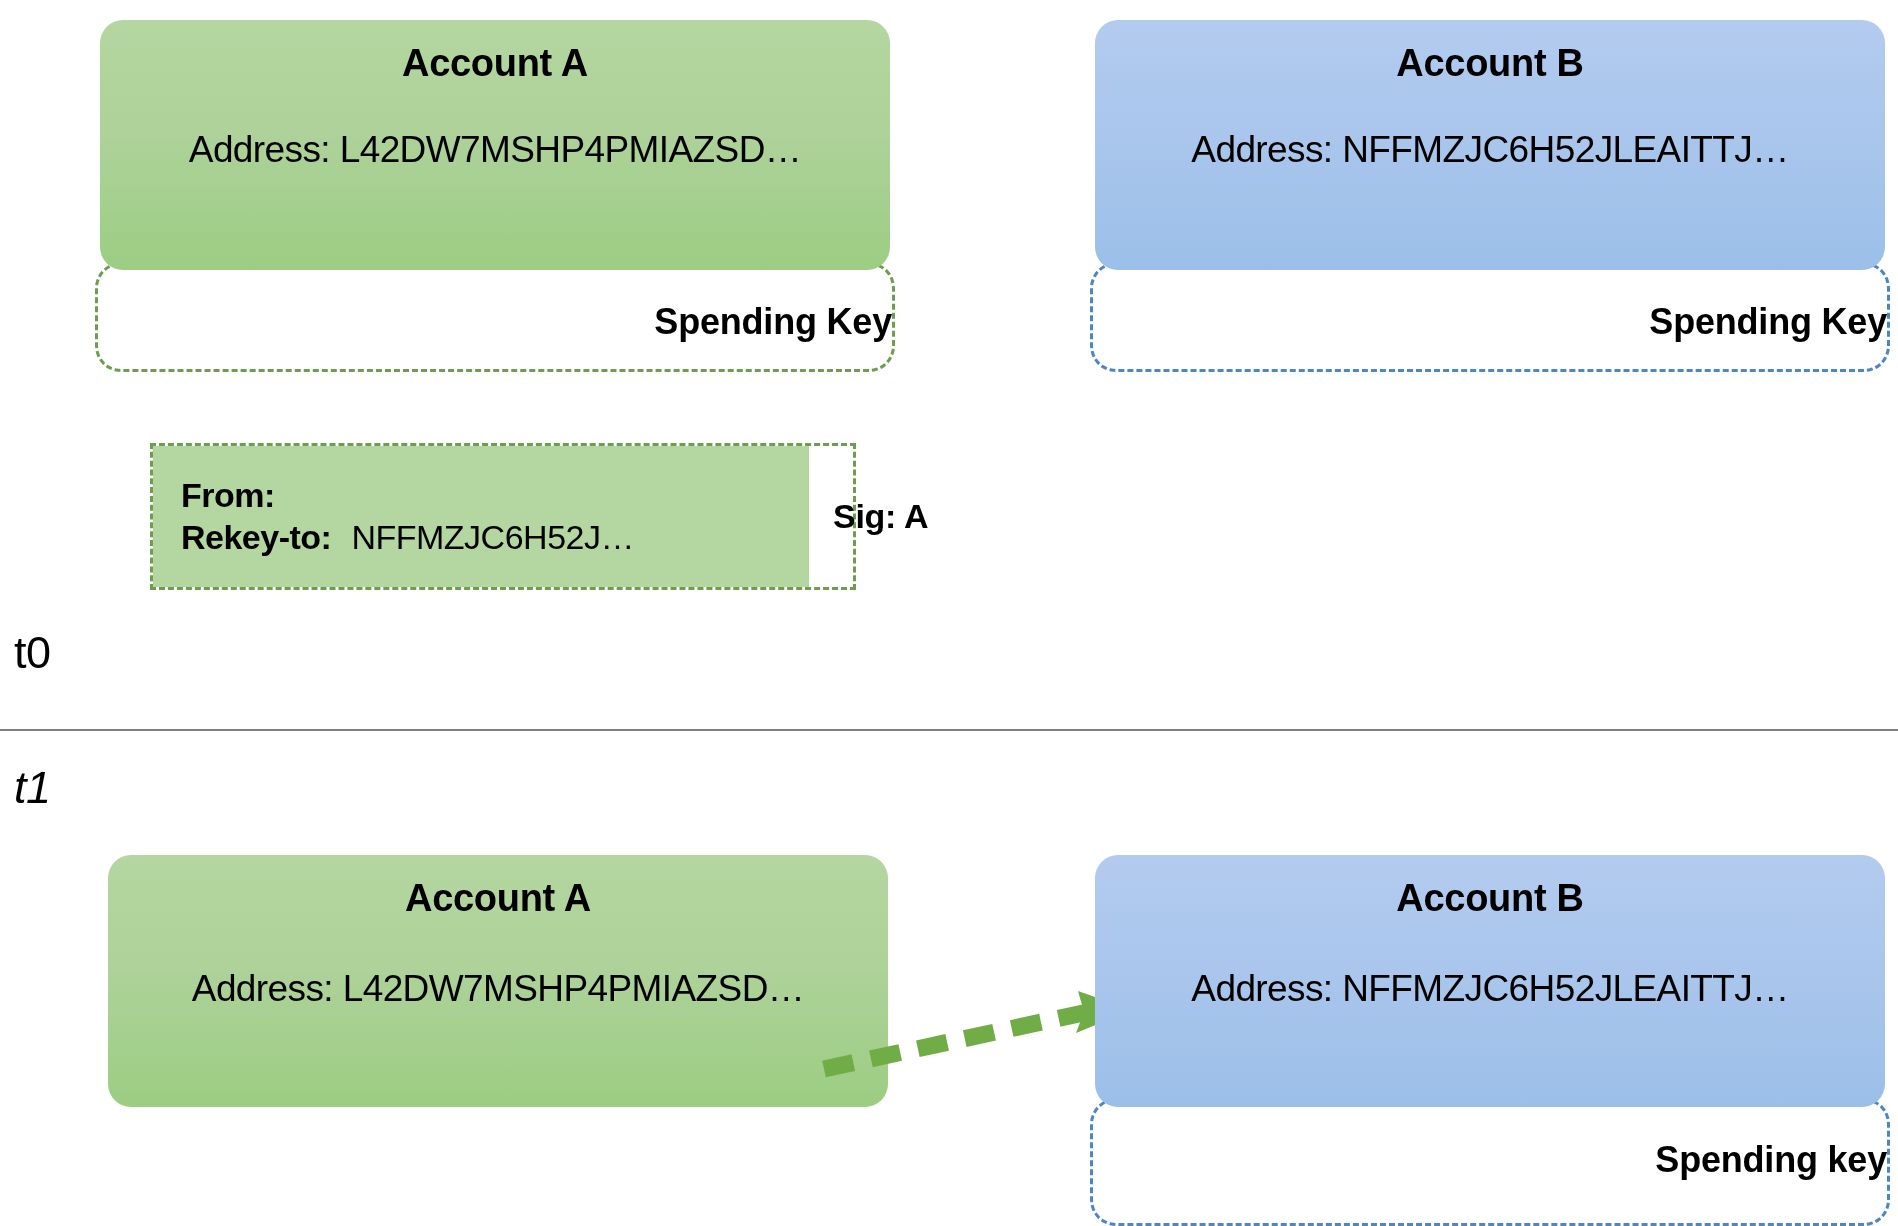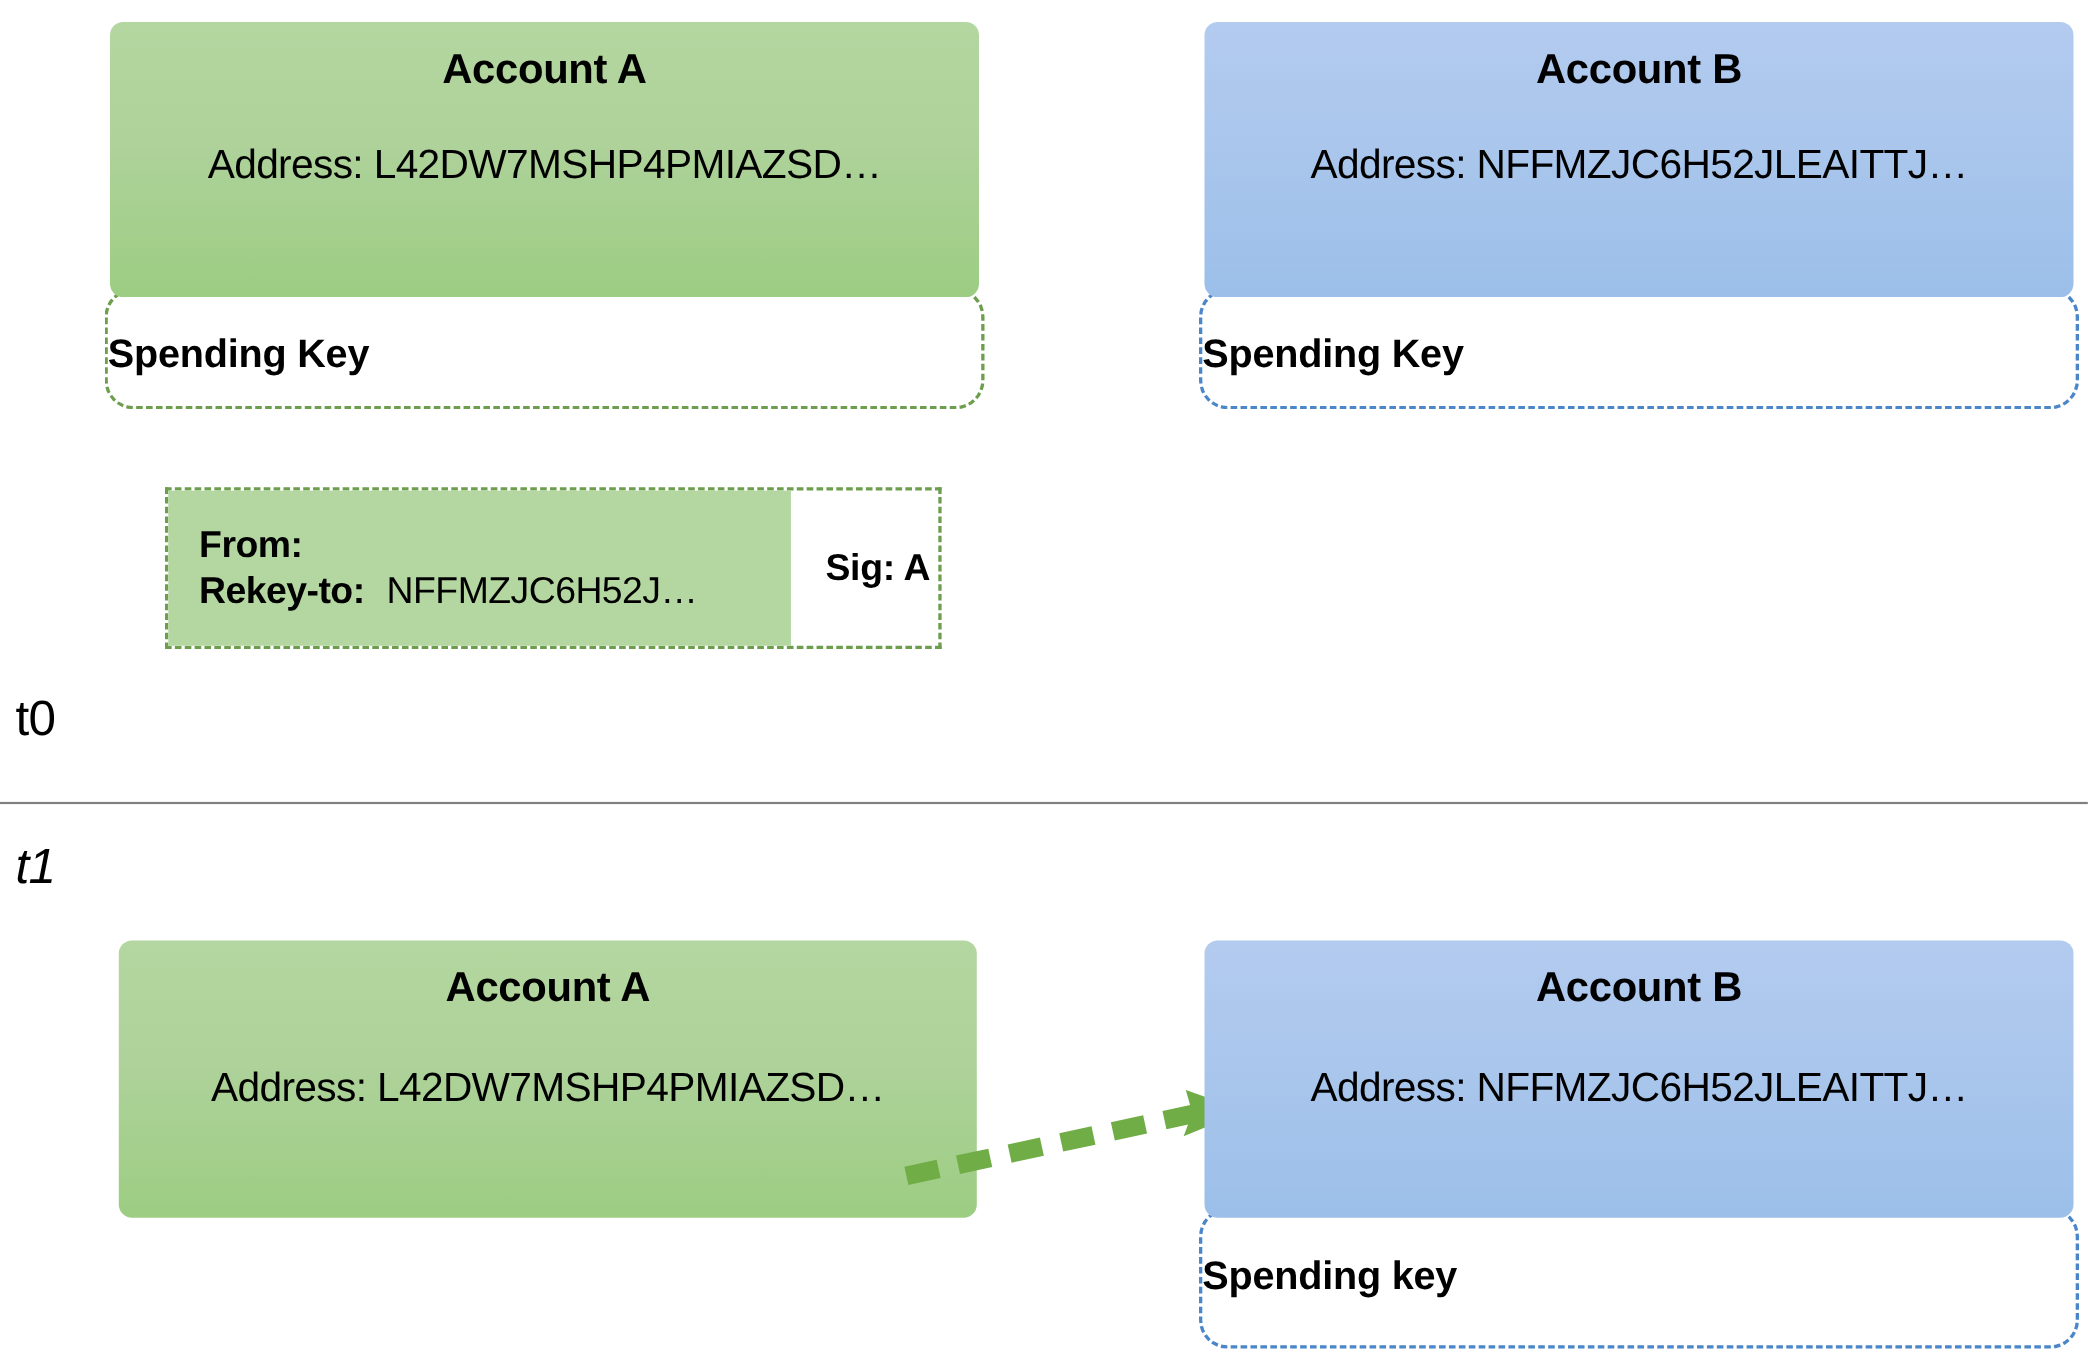--- a/index.html
+++ b/index.html
@@ -17,36 +17,36 @@
   
   .acct-group{position:absolute;}
 
   .spend-box{
     position:absolute;
     box-sizing:border-box;
     background:#ffffff;
     border-radius:26px;
     display:flex;
     align-items:flex-end;
-    justify-content:flex-start;
+    justify-content:flex-end;
   }
   .spend-box.green{border:3px dashed #6d9e4e;}
   .spend-box.blue{border:3px dashed #4a86c8;}
   .spend-label{
     font-weight:bold;
     font-size:36px;
     letter-spacing:-0.2px;
     padding-bottom:26px;
     white-space:nowrap;
   }
 
   .acct-card{
     position:absolute;
     box-sizing:border-box;
-    border-radius:12px;
+    border-radius:23px;
     display:flex;
     flex-direction:column;
     align-items:center;
   }
   .acct-card.green{
     background:linear-gradient(180deg,#b4d6a0 0%,#aed29a 45%,#9ccd82 100%);
   }
   .acct-card.blue{
     background:linear-gradient(180deg,#b3cbef 0%,#aac6ec 45%,#9bbfe9 100%);
   }
@@ -142,21 +142,21 @@
     <div class="spend-box blue" style="left:1090px;top:262px;width:800px;height:110px;">
       <span class="spend-label">Spending Key</span>
     </div>
     <div class="acct-card blue" style="left:1095px;top:20px;width:790px;height:250px;">
       <div class="acct-title">Account B</div>
       <div class="acct-line" style="margin-top:44px;">Address: NFFMZJC6H52JLEAITTJ…</div>
     </div>
   </div>
 
   <div class="txn-outer" style="left:150px;top:443px;width:706px;height:147px;">
-    <div class="txn-fields" style="width:566px;">
+    <div class="txn-fields" style="width:656px;">
       <div class="txn-row">
         <span class="txn-key">From:</span>
       </div>
       <div class="txn-row">
         <span class="txn-key">Rekey-to:</span>
         <span class="txn-val" style="margin-left:20px;">NFFMZJC6H52J…</span>
       </div>
     </div>
     <div class="txn-sig">Sig: A</div>
   </div>

